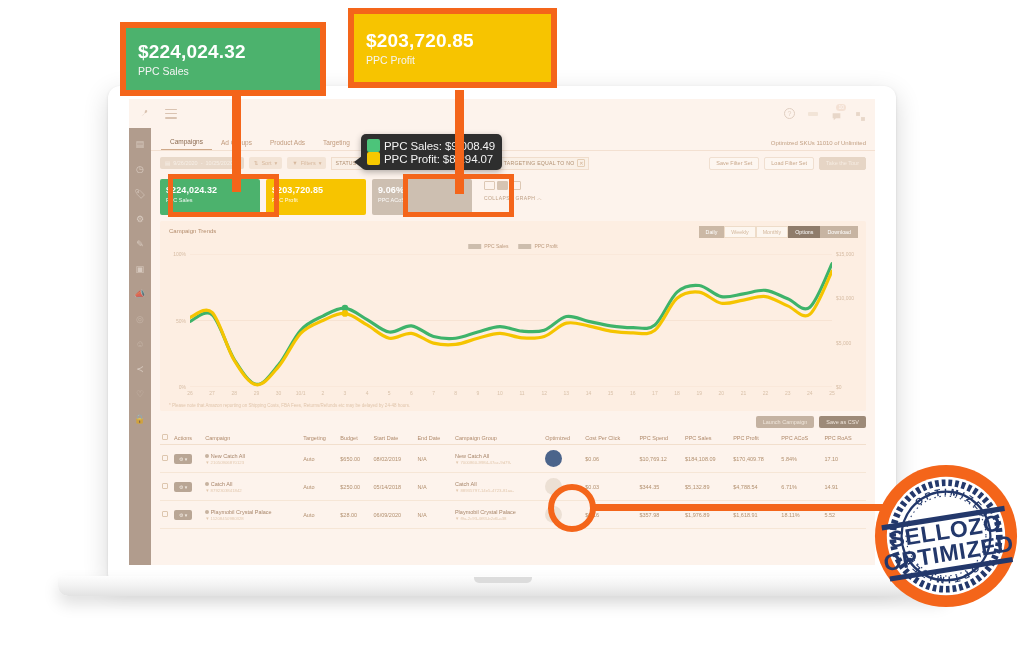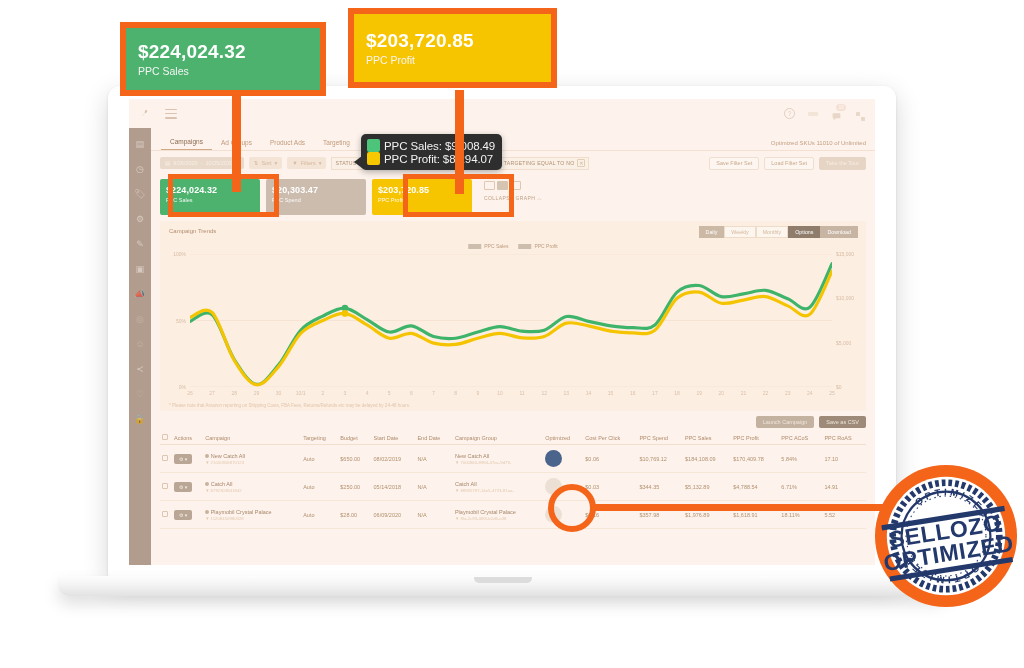--- a/index.html
+++ b/index.html
@@ -288,27 +288,27 @@
         <div class="fb-btn">Save Filter Set</div>
         <div class="fb-btn">Load Filter Set</div>
         <div class="fb-btn solid">Take the Tour</div>
       </div>
 
       <div class="kpis">
         <div class="kpi green">
           <div class="v">$224,024.32</div>
           <div class="l">PPC Sales</div>
         </div>
-        <div class="kpi grey">
-          <div class="v">$20,303.47</div>
-          <div class="l">PPC Spend</div>
-        </div>
         <div class="kpi yellow">
           <div class="v">$203,720.85</div>
           <div class="l">PPC Profit</div>
+        </div>
+        <div class="kpi grey2">
+          <div class="v">9.06%</div>
+          <div class="l">PPC ACoS</div>
         </div>
         <div class="kpi-tools">
           <div class="kpi-viewicons">
             <div class="vi"></div>
             <div class="vi sel"></div>
             <div class="vi"></div>
           </div>
           <div class="collapse">
             <span>COLLAPSE GRAPH</span>
             <span> ︿</span>

